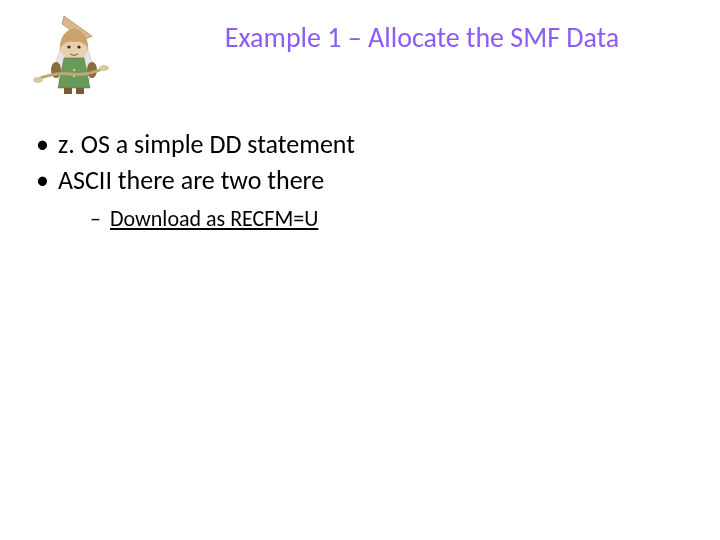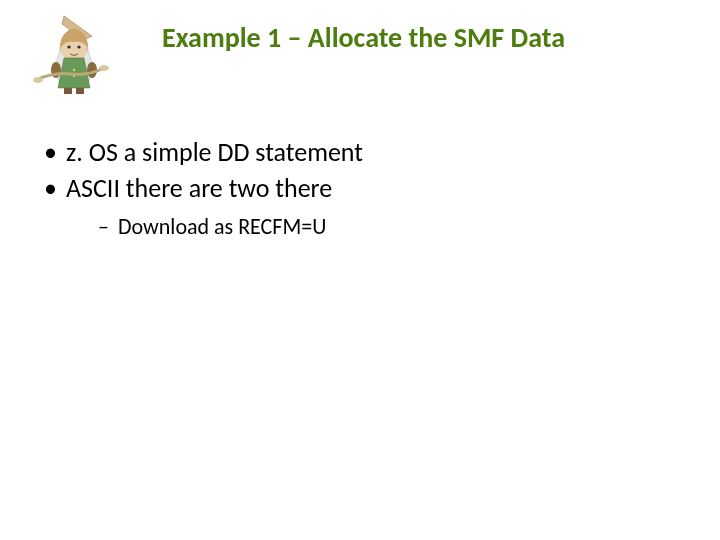--- a/index.html
+++ b/index.html
@@ -19,43 +19,44 @@
   height: 540px;
   box-sizing: border-box;
 }
 
 .title {
   position: absolute;
   left: 162px;
   top: 20px;
   width: 520px;
   font-size: 28px;
-  font-weight: 700;
-  color: #4d7c0f;
+  font-weight: 400;
+  color: #8b5cf6;
+  text-align: center;
 }
 
 .logo {
   position: absolute;
   left: 30px;
   top: 14px;
   width: 90px;
   height: 82px;
 }
 
 .body-text {
   position: absolute;
   left: 28px;
   top: 128px;
   width: 660px;
 }
 
 .level1 {
   list-style: none;
   padding: 0;
-  margin: 8px;
+  margin: 0;
 }
 
 .level1 > li {
   position: relative;
   padding-left: 30px;
   font-size: 26px;
   line-height: 1.3;
   margin-bottom: 2px;
 }
 
@@ -72,20 +73,21 @@
   padding: 0;
   margin: 6px 0 0 0;
 }
 
 .level2 > li {
   position: relative;
   padding-left: 28px;
   margin-left: 24px;
   font-size: 22px;
   line-height: 1.35;
+  text-decoration: underline;
 }
 
 .level2 > li::before {
   content: "–";
   position: absolute;
   left: 8px;
   top: 0;
   font-size: 22px;
 }
 </style>

